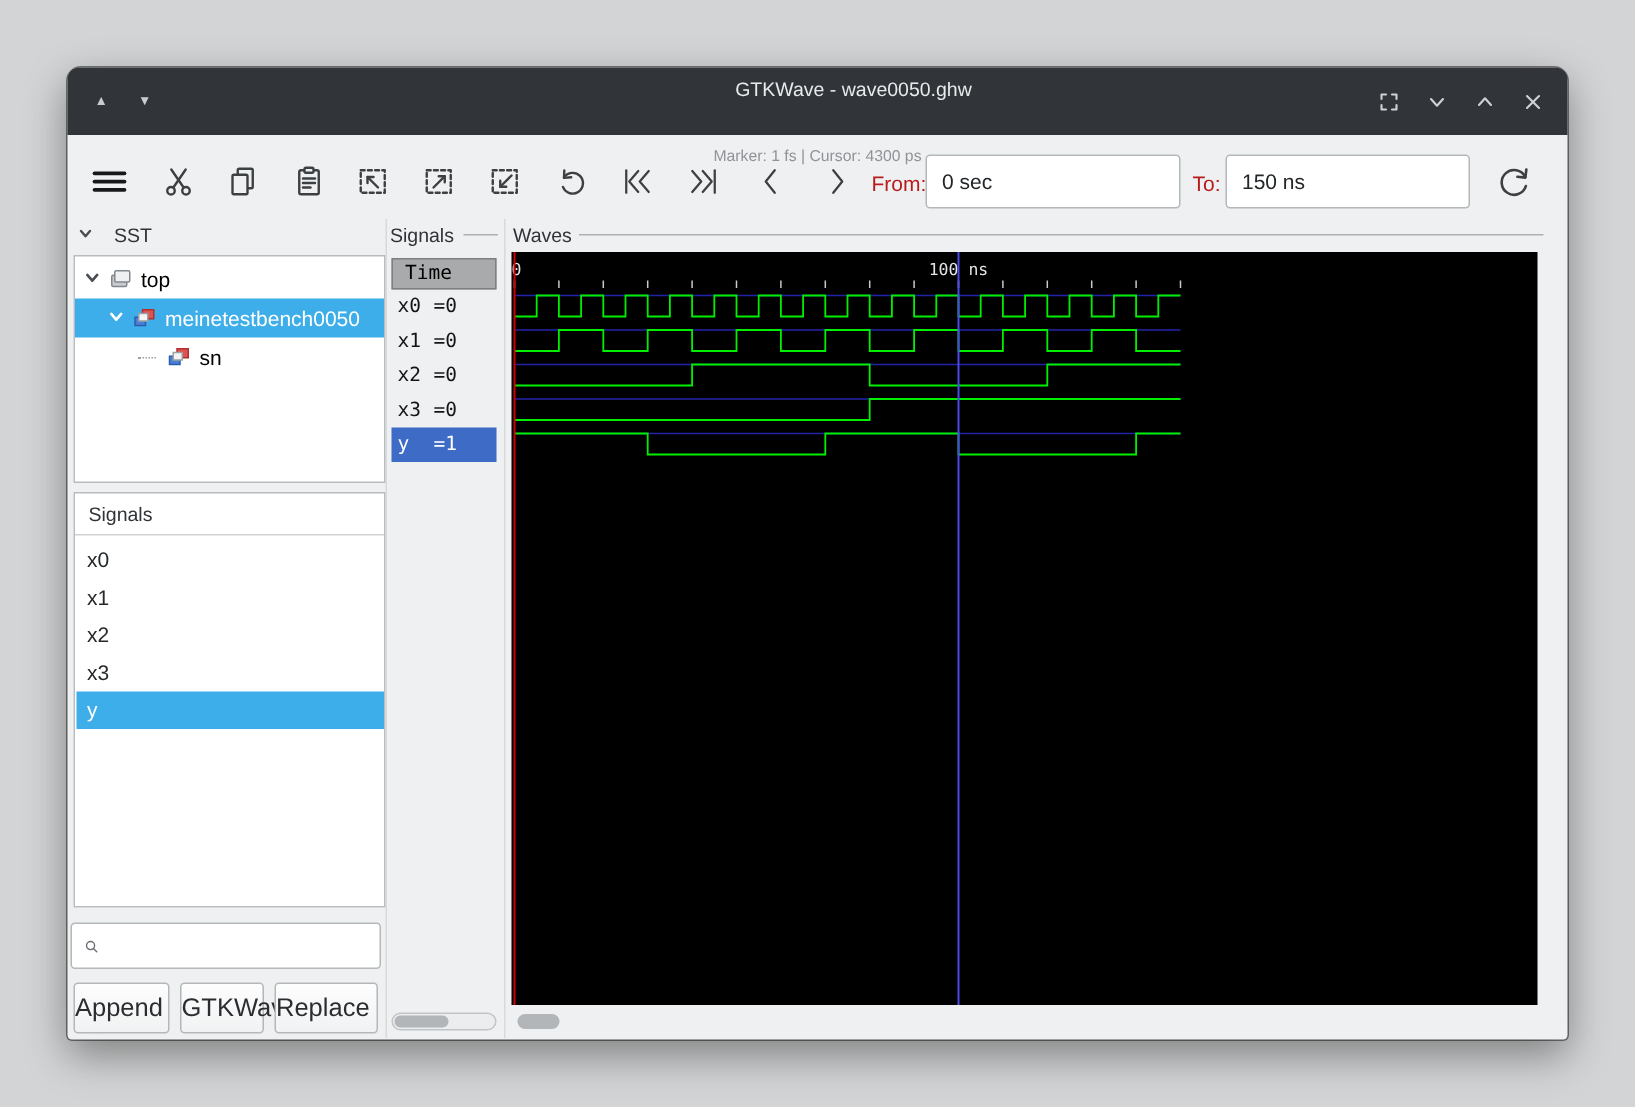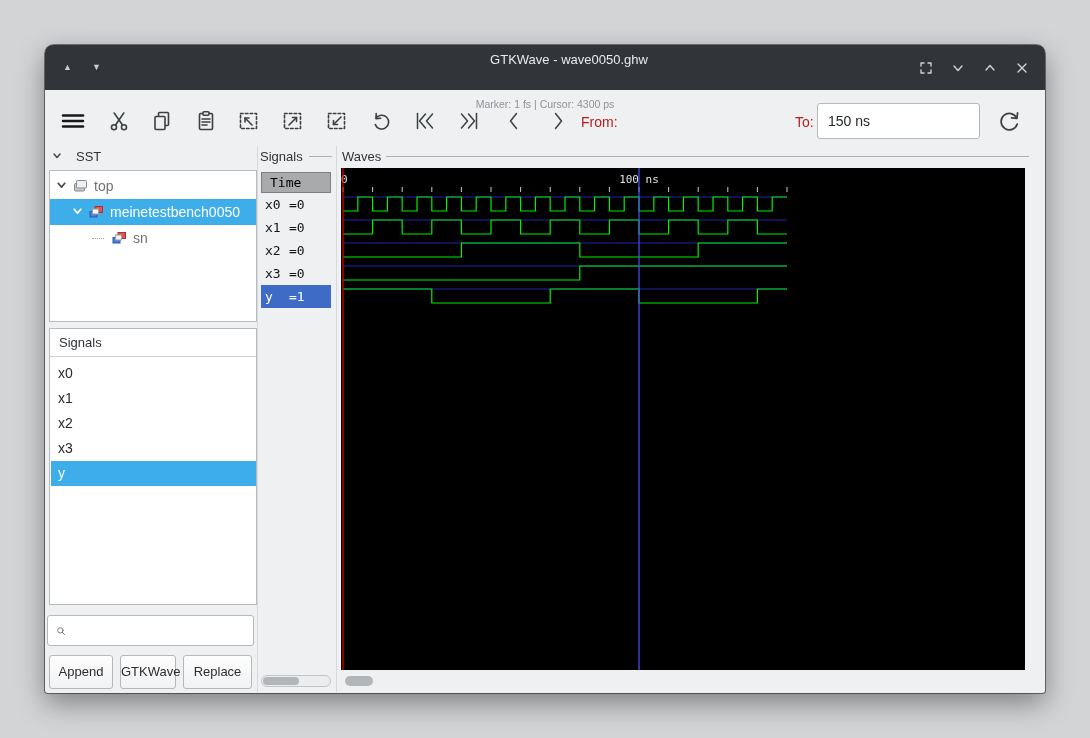--- a/index.html
+++ b/index.html
@@ -40,21 +40,21 @@
   .frame-label { position:absolute; top:104px; font-size:13px; color:#2f3337; display:flex; align-items:center; gap:14px; }
   .frame-line { position:absolute; top:111px; height:1px; background:#aeb1b3; }
   .exp svg { stroke:#4a4e52; fill:none; stroke-width:1.6; stroke-linecap:round; stroke-linejoin:round; }
 
   .vsep { position:absolute; top:101px; width:1px; height:546px; background:#d7d9da; }
 
   
   .tree { position:absolute; left:4px; top:125px; width:208px; height:152px;
           background:#ffffff; border:1px solid #b9bcbe; overflow:hidden; }
   .trow { position:absolute; left:0; width:206px; height:26px; display:flex; align-items:center;
-          font-size:14px; color:#737373; }
+          font-size:14px; color:#000000; }
   .trow .lbl { margin-left:6px; }
   .trow.sel { background:var(--tree_highlight,#3daee9); color:#ffffff; }
   .trow.sel .exp svg { stroke:#ffffff; }
   .ticon { display:flex; margin-left:5px; }
 
   
   .siglist { position:absolute; left:4px; top:283px; width:208px; height:277px;
              background:#ffffff; border:1px solid #b9bcbe; }
   .siglist-header { height:28px; line-height:27px; padding-left:9px; font-size:13px;
                     color:#2f3337; border-bottom:1px solid #cfd2d4; }
@@ -62,22 +62,22 @@
            padding-left:7px; font-size:14px; color:#26292c; }
   .slrow.sel { background:var(--tree_highlight,#3daee9); color:#ffffff; }
 
   
   .search { position:absolute; left:2px; top:570px; width:207px; height:31px; background:#ffffff;
             border:1px solid #b4b8ba; border-radius:3px; display:flex; align-items:center; padding-left:8px; }
   .search svg { stroke:#6a6e72; fill:none; stroke-width:1.5; stroke-linecap:round; }
   .search input { border:none; outline:none; flex:1; height:100%; font-size:14px; margin-left:6px;
                   font-family:"Liberation Sans", sans-serif; background:transparent; }
   .pbtn { position:absolute; top:610px; height:34px; background:linear-gradient(#fdfdfd,#f1f2f3);
-          border:1px solid #b4b8ba; border-radius:3px; font-size:13px; color:#2b2e31;
-          text-align:center; line-height:32px; }
+          border:1px solid #b4b8ba; border-radius:3px; font-size:17px; color:#2b2e31;
+          line-height:32px; }
   #btn-append { left:4px; width:64px; }
   #btn-insert { left:75px; width:56px; }
   #btn-replace { left:138px; width:69px; }
 
   
   .time-header { position:absolute; left:216px; top:127px; width:70px; height:21px;
                  background:#a9aaab; border:1px solid #7d7f80; color:#000;
                  font-family:"DejaVu Sans Mono", monospace; font-size:13px; line-height:19px; padding-left:8px; }
   .sigrow { position:absolute; left:216px; width:70px; height:23px; display:flex; align-items:center;
             font-family:"DejaVu Sans Mono", monospace; font-size:13px; color:#141414; padding-left:4px; }
@@ -205,20 +205,21 @@
         <polyline points="14.5,4.5 8.5,12 14.5,19.5"></polyline>
       </svg>
   </div>
   <div class="tbtn" style="left:499px">
     <svg width="24" height="24" viewBox="0 0 24 24" style="stroke-width:1.5">
         <polyline points="9.5,4.5 15.5,12 9.5,19.5"></polyline>
       </svg>
   </div>
 
   <span class="tb-label" id="from-label">From:</span>
+  <input class="tb-field" id="from-input" value="0 sec" style="">
   <span class="tb-label" id="to-label">To:</span>
   <input class="tb-field" id="to-input" value="150 ns" style="">
 
   <div class="tbtn" style="left:950px">
     <svg width="26" height="26" viewBox="0 0 24 24">
         <path d="M 19.2 9.3 A 7.6 7.6 0 1 0 19.6 14.8"></path>
         <polyline points="19.9,4.6 19.3,9.6 14.4,9.1"></polyline>
       </svg>
   </div>
 

